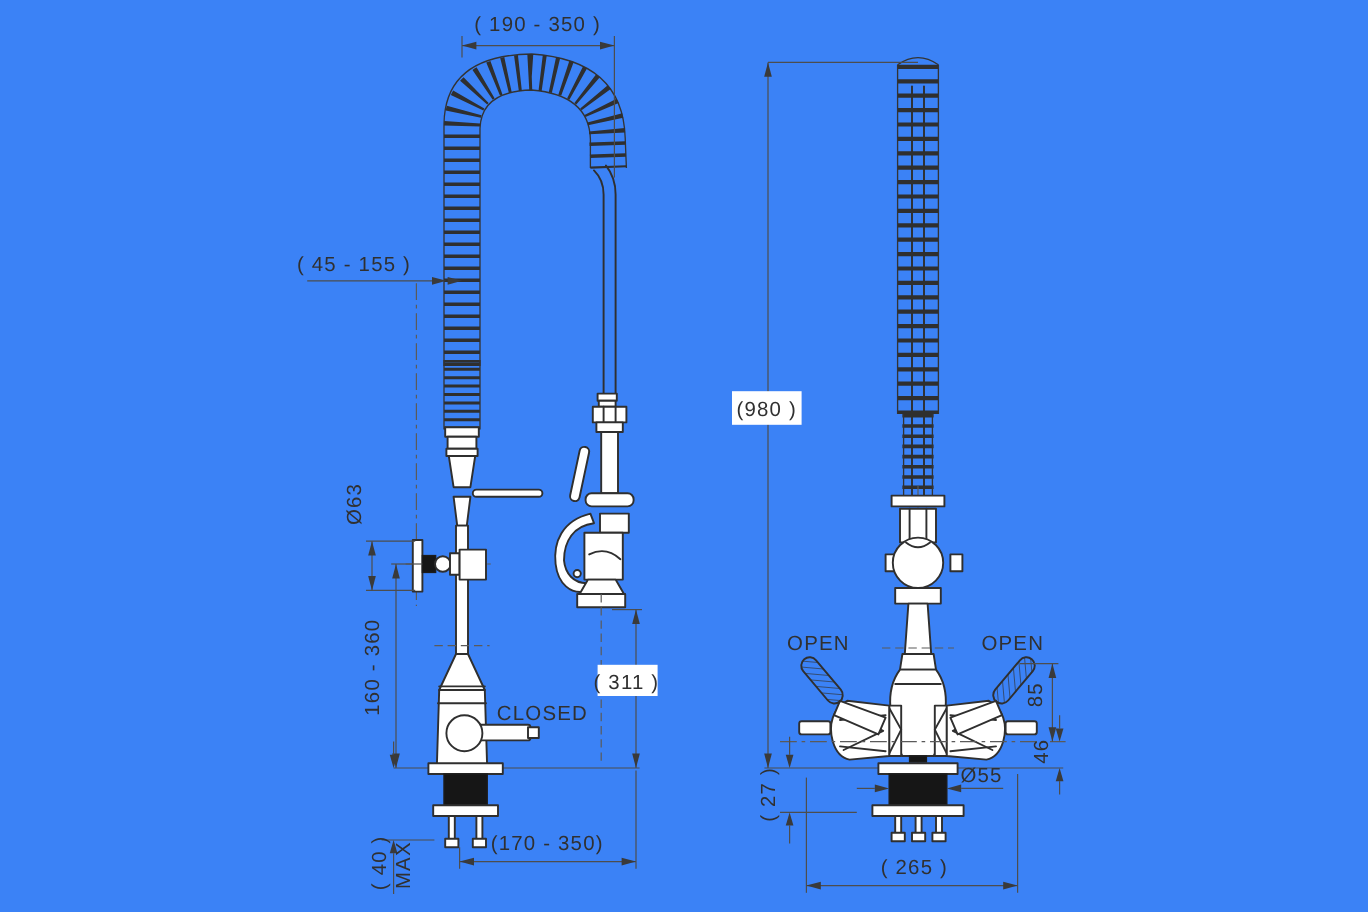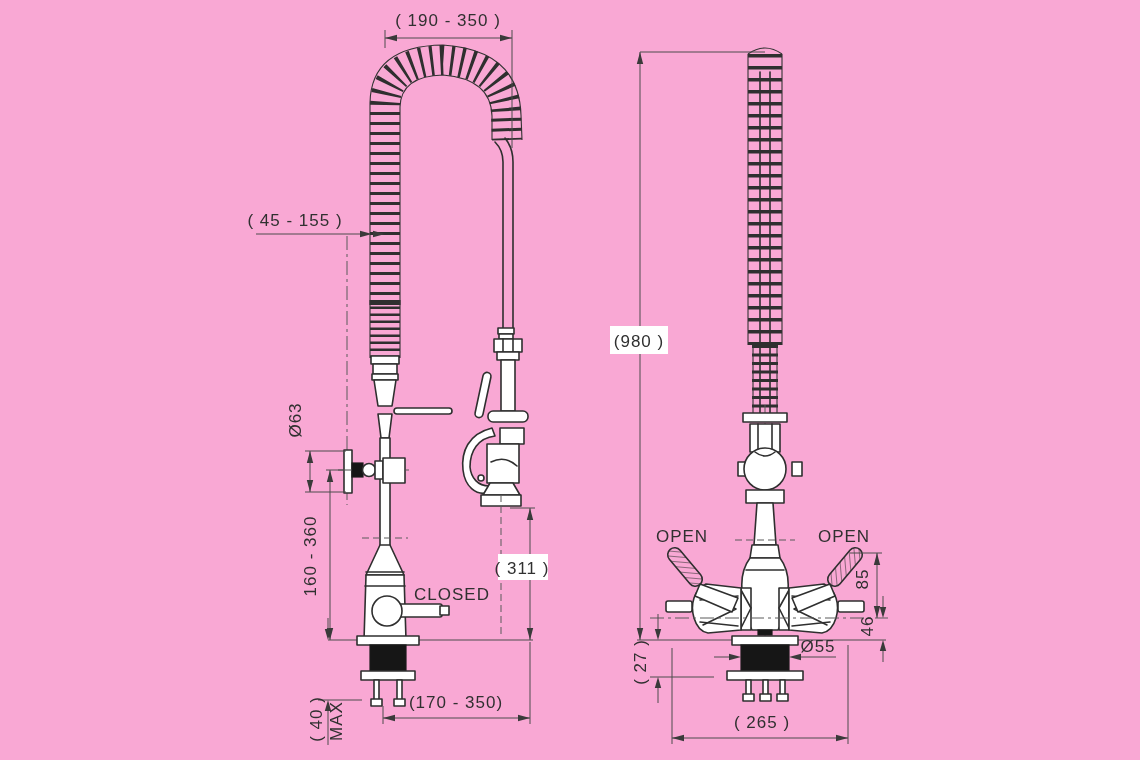--- a/index.html
+++ b/index.html
@@ -1,16 +1,16 @@
 <!DOCTYPE html>
 <html><head>
 <meta charset="utf-8">
 <style>
   html,body{margin:0;padding:0;background:#fff;}
-  .sheet{width:1140px;height:760px;background:#f9a8d4;position:relative;overflow:hidden;}
+  .sheet{width:1140px;height:760px;background:#3b82f6;position:relative;overflow:hidden;}
   svg{display:block;}
   text{font-family:"Liberation Sans","DejaVu Sans",sans-serif;fill:#303030;font-size:17px;letter-spacing:1px;}
   .part{stroke:#2f2f2f;stroke-width:1.6;fill:none;stroke-linejoin:round;stroke-linecap:round;}
   .partf{stroke:#2f2f2f;stroke-width:1.6;fill:#ffffff;stroke-linejoin:round;}
   .dark{stroke:#1c1c1c;stroke-width:1.2;fill:#161616;}
   .dim{stroke:#4d4d4d;stroke-width:1;fill:none;}
   .arr{fill:#3a3a3a;stroke:none;}
   .cl{stroke:#5a5a5a;stroke-width:1;fill:none;stroke-dasharray:14 4 3 4;}
   .dash{stroke:#5a5a5a;stroke-width:1;fill:none;stroke-dasharray:7 4;}
   .coil{stroke:#2f2f2f;fill:none;}

